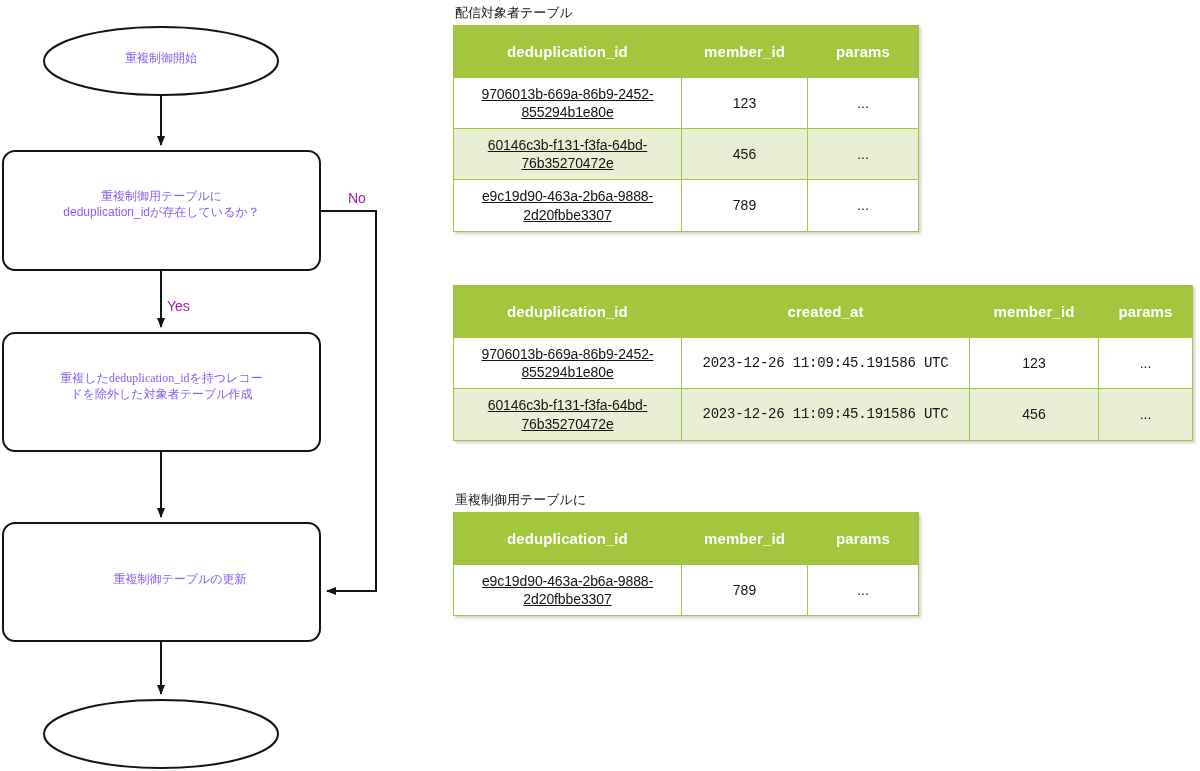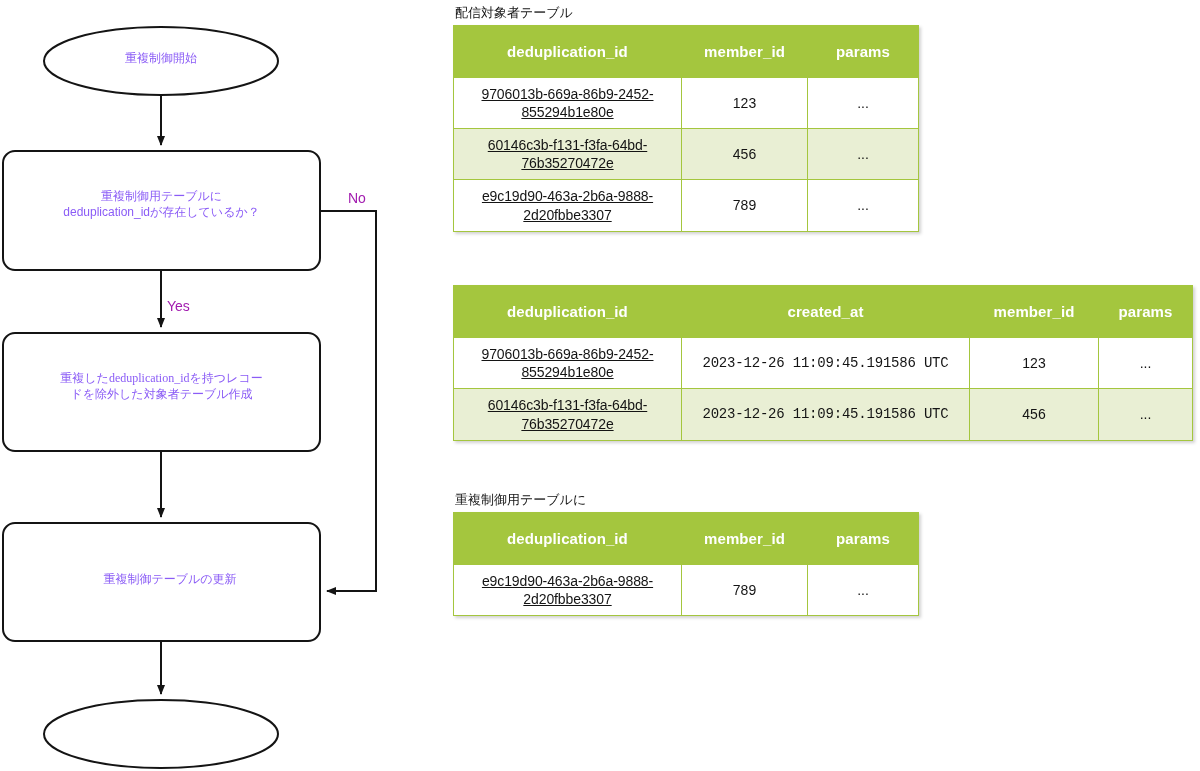--- a/index.html
+++ b/index.html
@@ -121,21 +121,21 @@
   </svg>
 
   <div class="flow-label" style="left:44px; top:51px; width:234px;">重複制御開始</div>
 
   <div class="flow-label" style="left:3px; top:189px; width:317px;">重複制御用テーブルに
 deduplication_idが存在しているか？</div>
 
   <div class="flow-label" style="left:0px; top:371px; width:323px;font-family:Liberation Serif, serif;">重複したdeduplication_idを持つレコー
 ドを除外した対象者テーブル作成</div>
 
-  <div class="flow-label" style="left:10px; top:572px; width:320px;">重複制御テーブルの更新</div>
+  <div class="flow-label" style="left:20px; top:572px; width:320px;">重複制御テーブルの更新</div>
 
 
   <div class="edge-label" style="left:167px; top:298px;text-align:right;">Yes</div>
 
   <div class="edge-label" style="left:348px; top:190px;">No</div>
 </div>
 
 <div class="table-block" style="left:453px; top:5px;">
   <div class="table-caption">配信対象者テーブル</div>
   <table class="grid" style="width:465px;">

